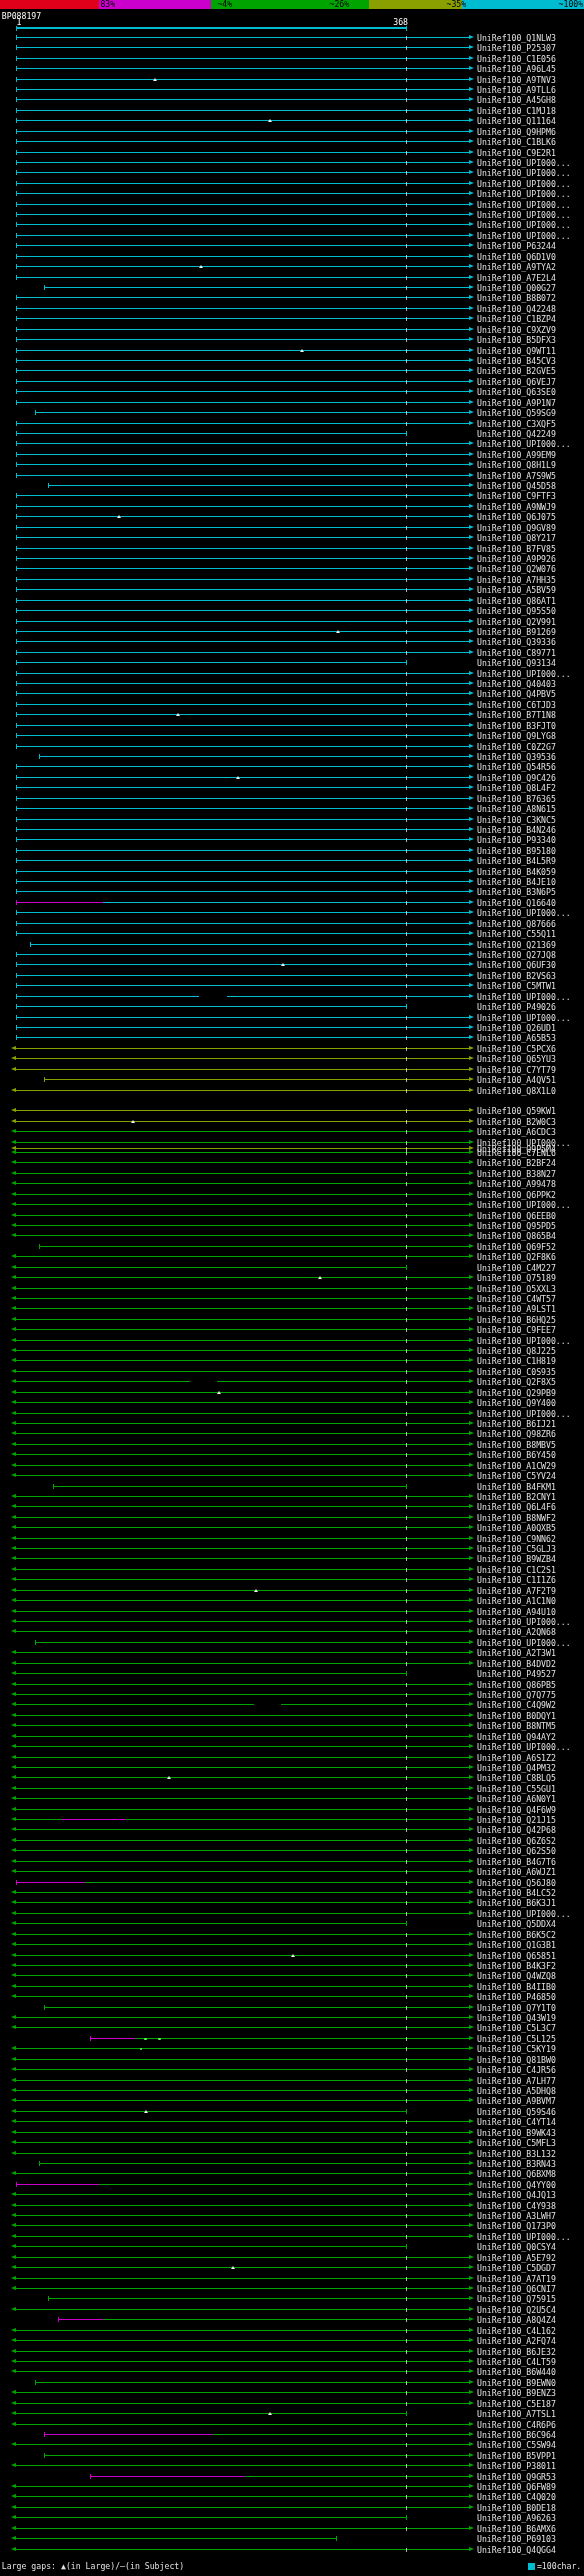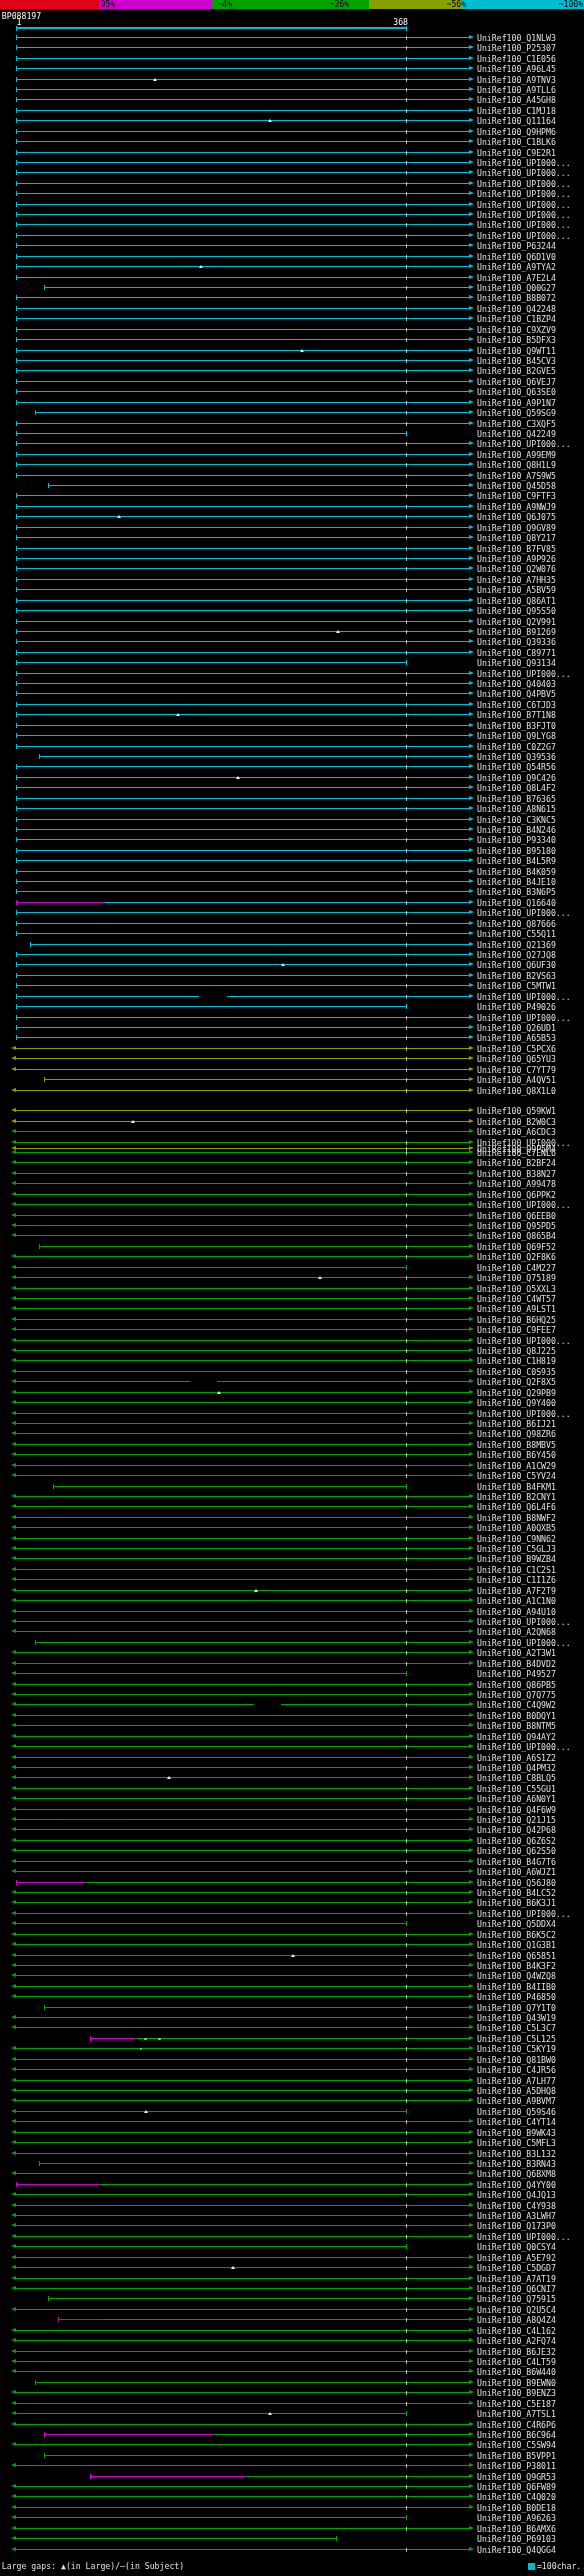--- a/index.html
+++ b/index.html
@@ -39,24 +39,24 @@
 </head>
 <body>
 
 <div class="page">
   <div class="scalebar">
       <div class="sbseg" style="left: 0%; width: 17%; background: rgb(225, 0, 25);"></div>
       <div class="sbseg" style="left: 17%; width: 19%; background: rgb(204, 0, 204);"></div>
       <div class="sbseg" style="left: 36%; width: 27%; background: rgb(0, 164, 0);"></div>
       <div class="sbseg" style="left: 63%; width: 16%; background: rgb(138, 160, 0);"></div>
       <div class="sbseg" style="left: 79%; width: 21%; background: rgb(0, 188, 208);"></div>
-      <span class="slabel" style="right: calc(80% + 1.8px);">95%</span>
+      <span class="slabel" style="right: calc(80% + 1.8px);">83%</span>
       <span class="slabel" style="right: calc(60% + 1.8px);">~4%</span>
       <span class="slabel" style="right: calc(40% + 1.8px);">~26%</span>
-      <span class="slabel" style="right: calc(20% + 1.8px);">~56%</span>
+      <span class="slabel" style="right: calc(20% + 1.8px);">~35%</span>
       <span class="slabel" style="right: calc(0% + 1.8px);">~100%</span>
     </div>
 
   <span class="qname">BP088197</span>
   <span class="qstart">1</span>
   <span class="qend">368</span>
   <div class="qruler">
     <div class="rtick l"></div>
     <div class="rtick r"></div>
   </div>

